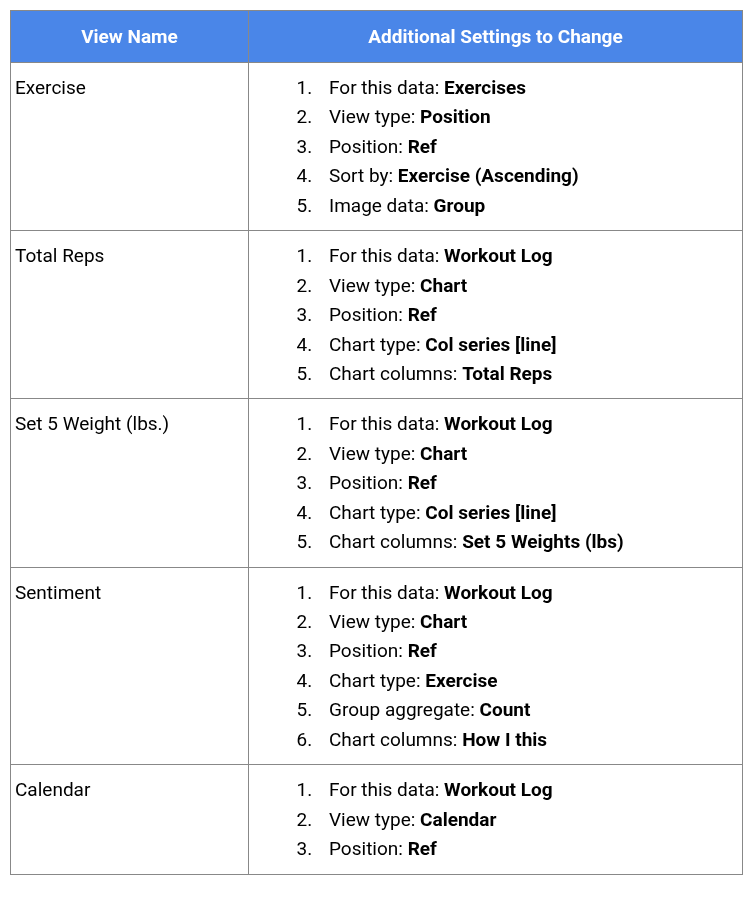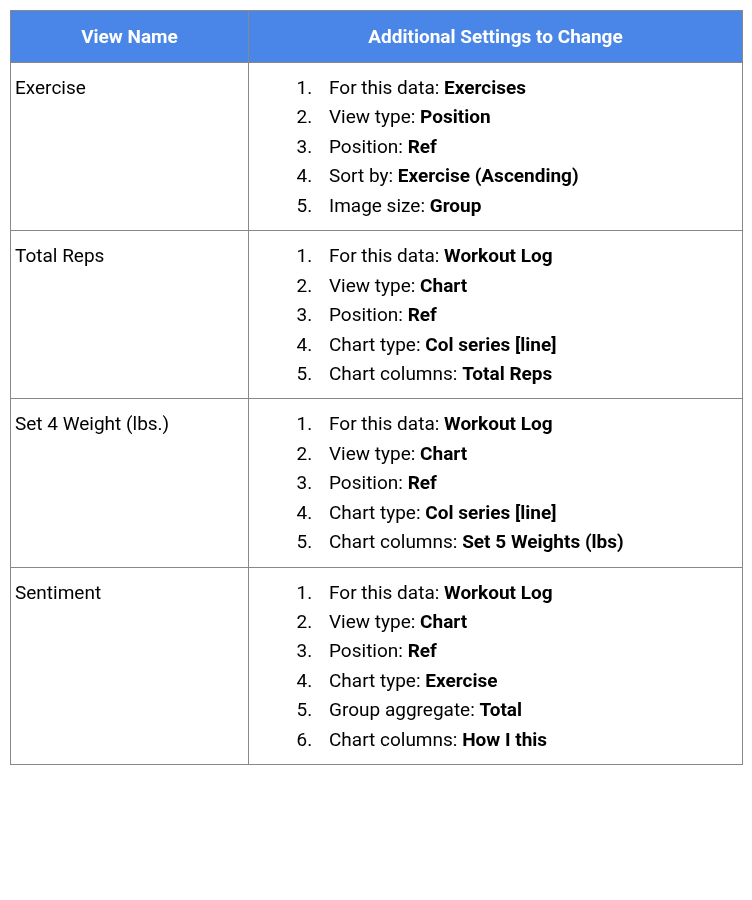--- a/index.html
+++ b/index.html
@@ -73,55 +73,65 @@
   </thead>
   <tbody id="tbody">
       <tr>
         <td class="name-cell">Exercise</td>
         <td class="settings-cell">
           <ol>
             <li><span>For this data:</span> <span class="bold">Exercises</span></li>
             <li><span>View type:</span> <span class="bold">Position</span></li>
             <li><span>Position:</span> <span class="bold">Ref</span></li>
             <li><span>Sort by:</span> <span class="bold">Exercise (Ascending)</span></li>
-            <li><span>Image size:</span> <span class="bold">Group</span></li>
+            <li><span>Image data:</span> <span class="bold">Group</span></li>
           </ol>
         </td>
       </tr>
       <tr>
         <td class="name-cell">Total Reps</td>
         <td class="settings-cell">
           <ol>
             <li><span>For this data:</span> <span class="bold">Workout Log</span></li>
             <li><span>View type:</span> <span class="bold">Chart</span></li>
             <li><span>Position:</span> <span class="bold">Ref</span></li>
             <li><span>Chart type:</span> <span class="bold">Col series [line]</span></li>
             <li><span>Chart columns:</span> <span class="bold">Total Reps</span></li>
           </ol>
         </td>
       </tr>
       <tr>
-        <td class="name-cell">Set 4 Weight (lbs.)</td>
+        <td class="name-cell">Set 5 Weight (lbs.)</td>
         <td class="settings-cell">
           <ol>
             <li><span>For this data:</span> <span class="bold">Workout Log</span></li>
             <li><span>View type:</span> <span class="bold">Chart</span></li>
             <li><span>Position:</span> <span class="bold">Ref</span></li>
             <li><span>Chart type:</span> <span class="bold">Col series [line]</span></li>
             <li><span>Chart columns:</span> <span class="bold">Set 5 Weights (lbs)</span></li>
           </ol>
         </td>
       </tr>
       <tr>
         <td class="name-cell">Sentiment</td>
         <td class="settings-cell">
           <ol>
             <li><span>For this data:</span> <span class="bold">Workout Log</span></li>
             <li><span>View type:</span> <span class="bold">Chart</span></li>
             <li><span>Position:</span> <span class="bold">Ref</span></li>
             <li><span>Chart type:</span> <span class="bold">Exercise</span></li>
-            <li><span>Group aggregate:</span> <span class="bold">Total</span></li>
+            <li><span>Group aggregate:</span> <span class="bold">Count</span></li>
             <li><span>Chart columns:</span> <span class="bold">How I this</span></li>
+          </ol>
+        </td>
+      </tr>
+      <tr>
+        <td class="name-cell">Calendar</td>
+        <td class="settings-cell">
+          <ol>
+            <li><span>For this data:</span> <span class="bold">Workout Log</span></li>
+            <li><span>View type:</span> <span class="bold">Calendar</span></li>
+            <li><span>Position:</span> <span class="bold">Ref</span></li>
           </ol>
         </td>
       </tr>
     </tbody>
 </table>
 
 </body></html>

